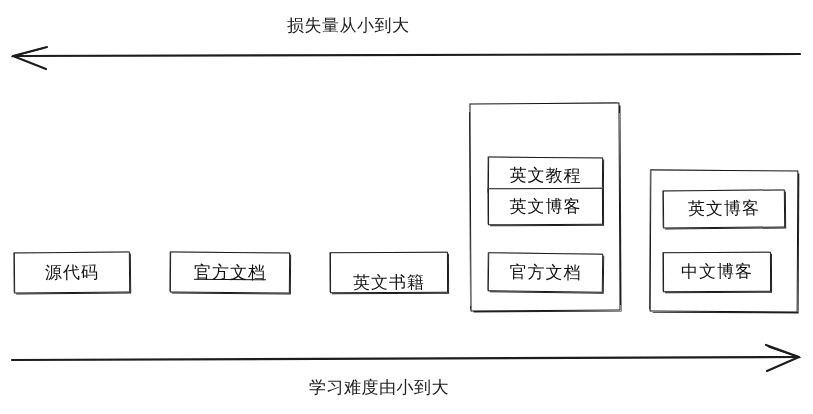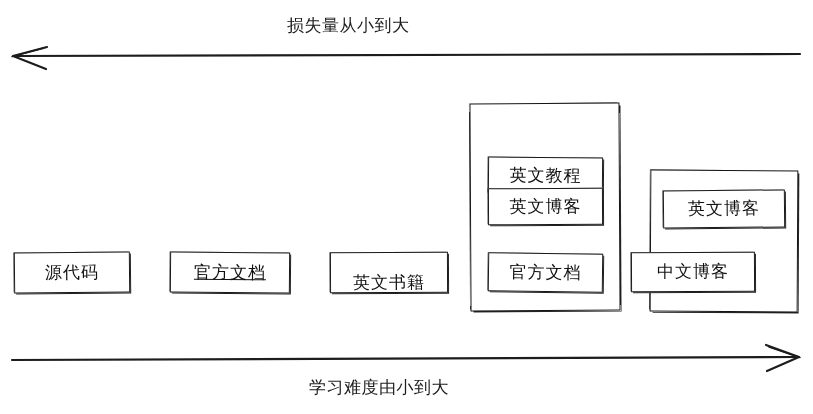--- a/index.html
+++ b/index.html
@@ -105,21 +105,21 @@
     <span class="node-label">官方文档</span>
   </div>
 
   <div class="group-box tilt-b" style="left:650px; top:170px; width:148px; height:142px;">
   </div>
 
   <div class="node sketch tilt-a" style="left:663px; top:190px; width:122px; height:38px;">
     <span class="node-label">英文博客</span>
   </div>
 
-  <div class="node sketch tilt-c" style="left:631px; top:252px; width:124px; height:40px;">
+  <div class="node sketch tilt-c" style="left:663px; top:252px; width:108px; height:40px;">
     <span class="node-label">中文博客</span>
   </div>
 
   <svg class="axis-svg" width="813" height="40" style="top:338px;">
     <path d="M12 22 L798 19" stroke="#1d1d1d" stroke-width="2.2" fill="none" stroke-linecap="round"></path>
     <path d="M766 7 L799 19 L767 33" stroke="#1d1d1d" stroke-width="2.2" fill="none" stroke-linecap="round" stroke-linejoin="round"></path>
     <path d="M769 9 L800 19.5" stroke="#1d1d1d" stroke-width="1.4" fill="none" stroke-linecap="round"></path>
   </svg>
 
   <div class="axis-label" style="left:309px; top:376px;">学习难度由小到大</div>

